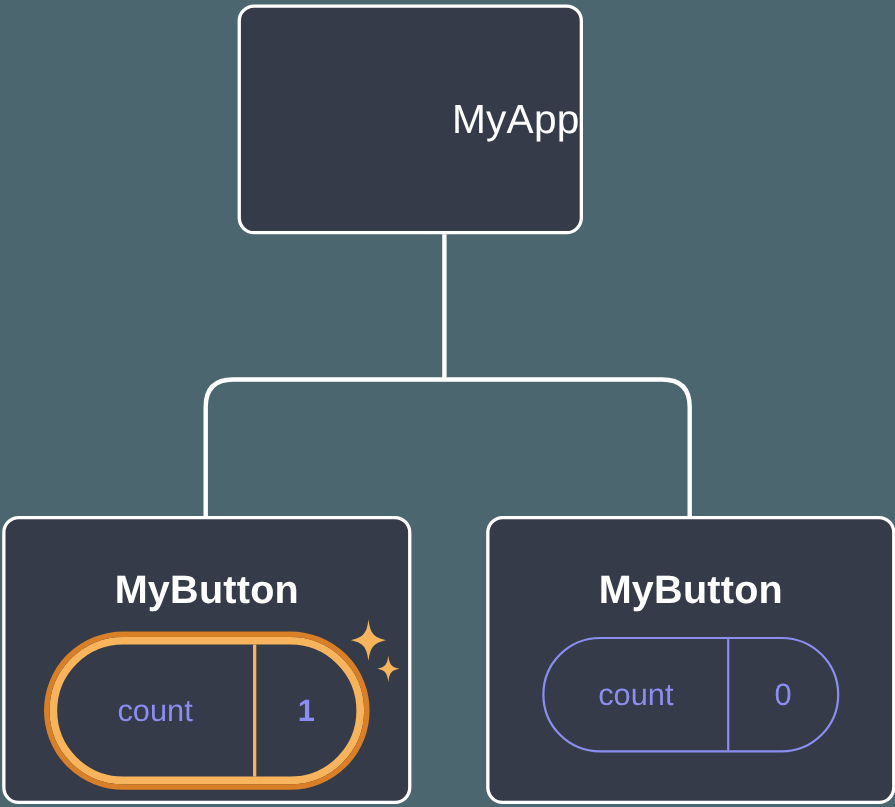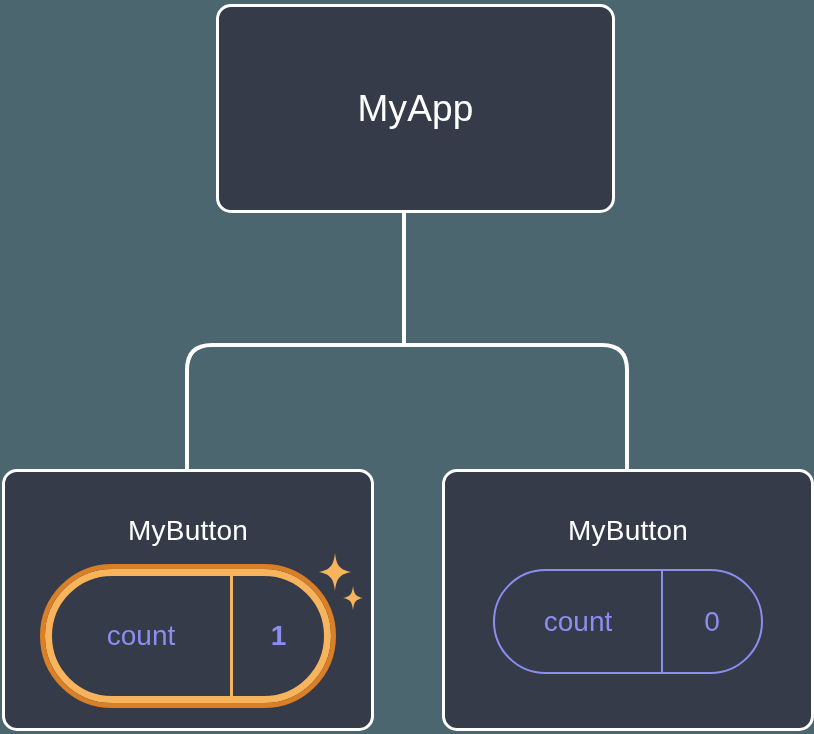--- a/index.html
+++ b/index.html
@@ -29,47 +29,47 @@
     position: absolute;
     box-sizing: border-box;
     background: #353b49;
     border: 3px solid #ffffff;
     border-radius: 15px;
   }
 
   .node-root {
     left: 216px;
     top: 4px;
-    width: 399px;
+    width: 314px;
     height: 209px;
     display: flex;
     align-items: center;
-    justify-content: center;
+    justify-content: flex-end;
   }
   .root-title {
     color: #ffffff;
     font-size: 37px;
     font-weight: 400;
     letter-spacing: 0.2px;
   }
 
   .node-child {
     top: 469px;
     height: 262px;
     display: flex;
     flex-direction: column;
     align-items: center;
   }
   .node-child-left  { left: 2px;   width: 372px; }
   .node-child-right { left: 442px; width: 372px; }
 
   .child-title {
     color: #ffffff;
-    font-size: 28px;
-    font-weight: 400;
+    font-size: 36px;
+    font-weight: 700;
     margin-top: 43px;
     letter-spacing: 0.2px;
   }
 
   
   .pill-wrap {
     position: relative;
     margin-top: 22px;
     display: flex;
     align-items: center;

